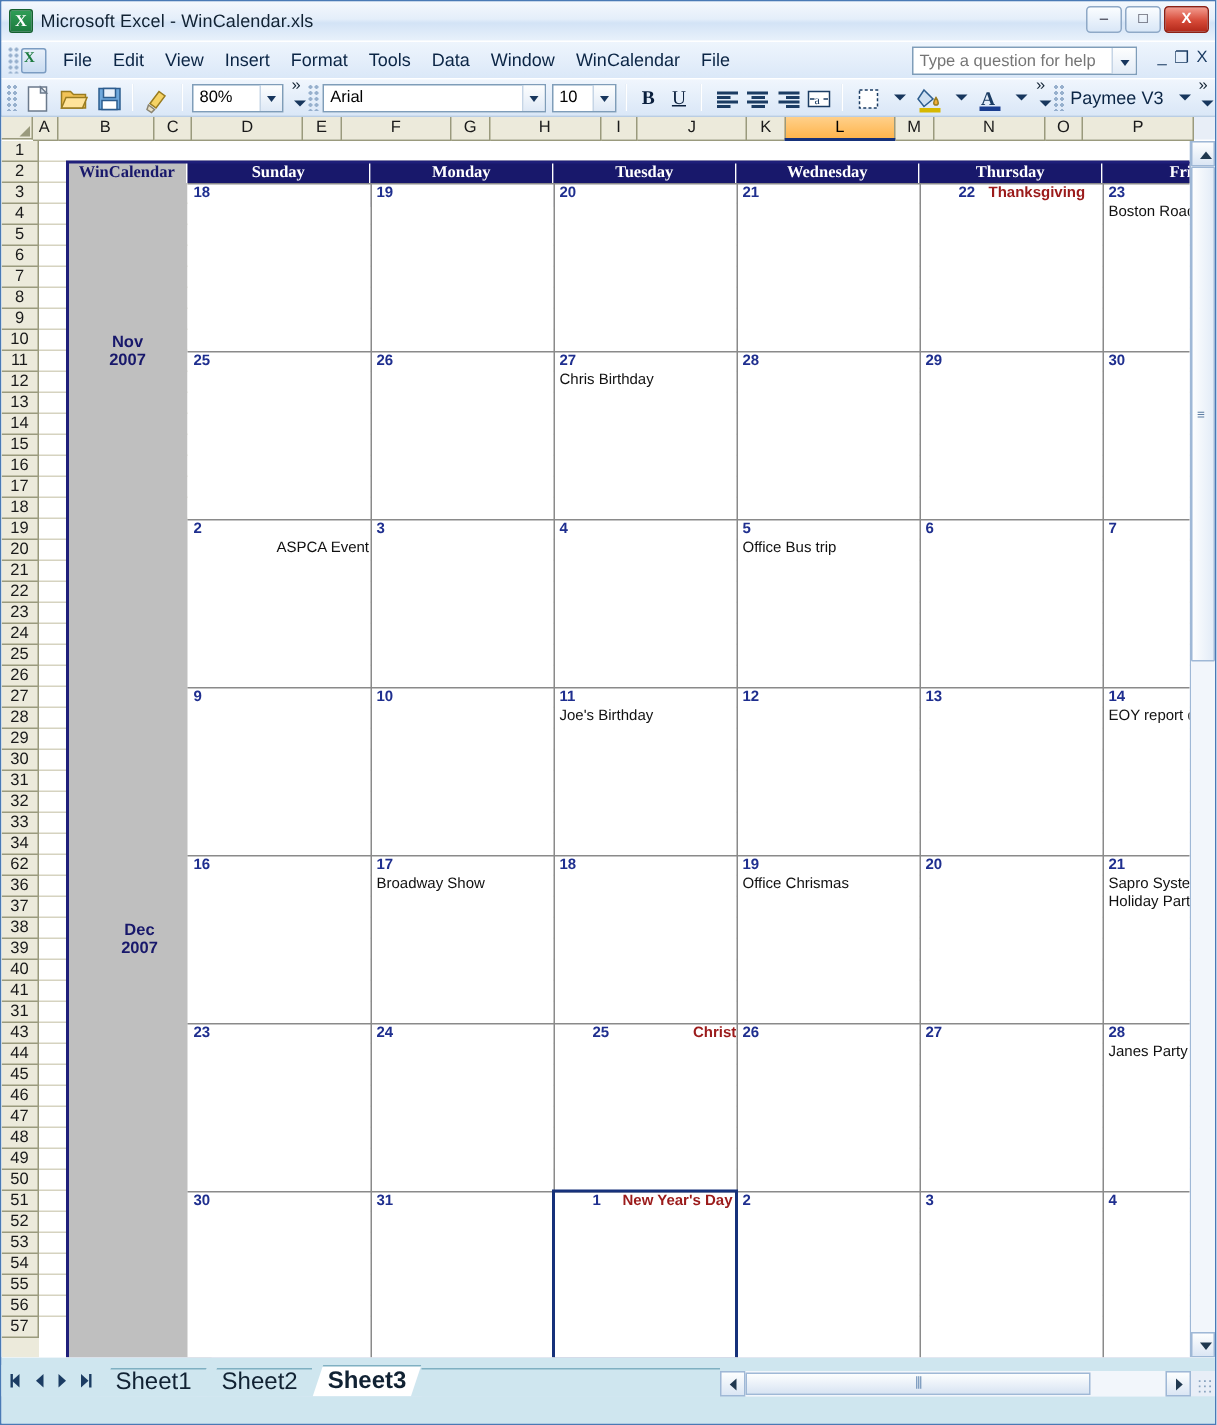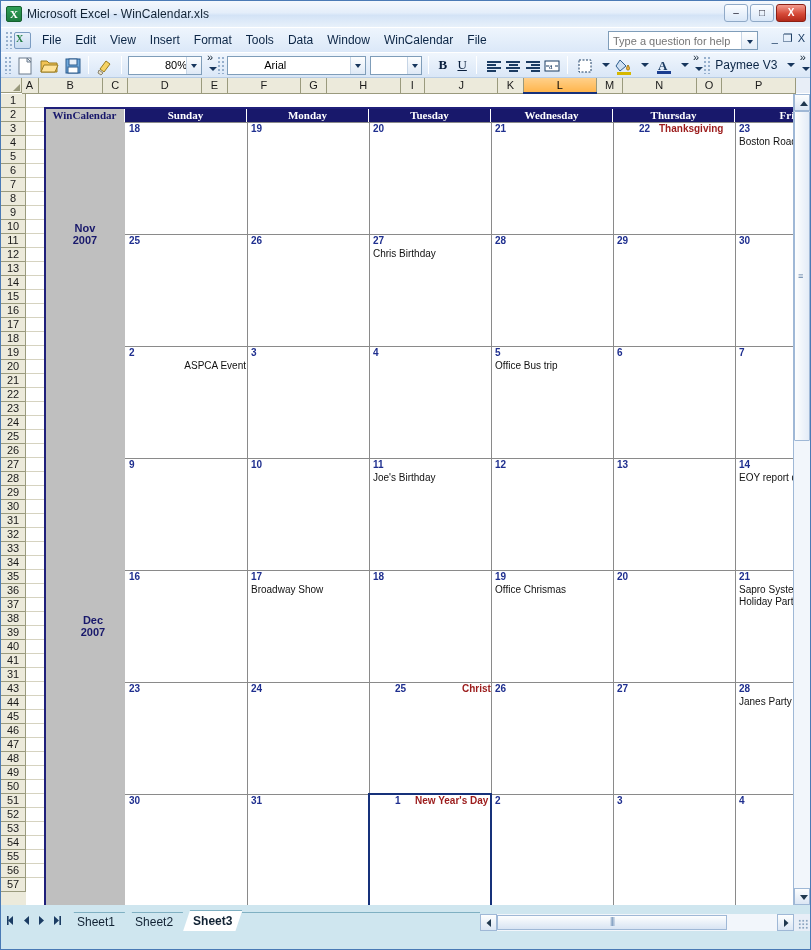--- a/index.html
+++ b/index.html
@@ -78,21 +78,21 @@
     height:26px;flex:none;display:flex;align-items:center;
     background:linear-gradient(#f0f6fd,#dae7f7);
     border-top:1px solid #fff;border-bottom:1px solid #b9cde4;padding-left:3px;
   }
   .tbtn{width:22px;height:22px;margin:0 1px;position:relative;border:1px solid transparent;border-radius:2px;}
   .sep{width:1px;height:18px;background:#b2c7e0;margin:0 4px;border-right:1px solid #fff;}
   .combo{
     height:19px;background:#fff;border:1px solid #7f9db9;display:flex;align-items:center;
     font-size:11px;color:#000;margin:0 2px;
   }
-  .combo .val{padding-left:4px;flex:1;overflow:hidden;white-space:nowrap;margin-left:32px;}
+  .combo .val{padding-left:4px;flex:1;overflow:hidden;white-space:nowrap;}
   .combo .dd{width:15px;height:17px;border-left:1px solid #c6d5e6;
     background:linear-gradient(#fdfefe,#dfe9f6);position:relative;}
   .combo .dd:after{content:"";position:absolute;left:4px;top:7px;
     border-left:3.5px solid transparent;border-right:3.5px solid transparent;border-top:4px solid #17365d;}
   .ovf{width:12px;height:22px;position:relative;margin:0 2px;}
   .ovf:before{content:"»";position:absolute;top:-3px;left:1px;font-size:11px;color:#123;}
   .ovf:after{content:"";position:absolute;left:3px;top:13px;
     border-left:4px solid transparent;border-right:4px solid transparent;border-top:4px solid #17365d;}
   .fmtb{font-size:13px;font-weight:bold;font-family:"Liberation Serif",serif;
     text-align:center;line-height:20px;color:#0a1f3d;}
@@ -165,21 +165,21 @@
   .sbtn.dn:after{content:"";position:absolute;left:5px;top:6px;border-left:4px solid transparent;border-right:4px solid transparent;border-top:5px solid #20384f;}
   .strack{flex:1;background:#f2f6fb;position:relative;}
   .sthumb{position:absolute;left:0;right:0;background:linear-gradient(90deg,#fdfefe,#e3ecf7);border:1px solid #9fb8d6;border-radius:1px;}
   .sthumb:after{content:"≡";position:absolute;left:3px;top:50%;transform:translateY(-50%);font-size:9px;color:#5c7da3;}
 
   .bottombar{height:26px;flex:none;display:flex;align-items:flex-end;background:#cfe6ef;}
   .navbtns{display:flex;align-items:center;height:21px;padding:0 3px;background:#cfe6ef;}
   .nb{width:15px;height:17px;position:relative;}
   .tabs{display:flex;align-items:flex-end;height:21px;}
   .tab{
-    height:19px;padding:0 10px;font-size:12px;color:#123;background:#cfe6ef;
+    height:19px;padding:0 10px;font-size:16px;color:#123;background:#cfe6ef;
     border-top:1px solid #7fb0c2;line-height:18px;
     clip-path:polygon(7px 0,100% 0,calc(100% - 7px) 100%,0 100%);
   }
   .tab.active{background:#fff;font-weight:bold;height:21px;line-height:20px;}
   .tabfill{flex:1;height:19px;background:#cfe6ef;border-top:1px solid #7fb0c2;}
   .hsbar{display:flex;align-items:center;height:17px;background:#e8eef7;}
   .hthumb{height:15px;background:linear-gradient(#fdfefe,#d8e4f3);border:1px solid #9fb8d6;position:relative;}
   .hthumb:after{content:"|||";position:absolute;left:50%;top:0px;transform:translateX(-50%);font-size:9px;color:#6b8db5;letter-spacing:-1px;}
   .statusbar{height:18px;flex:none;background:#cfe6ef;}
   .resz{width:16px;height:16px;position:relative;}
@@ -385,21 +385,21 @@
           <div>25</div>
           <div>26</div>
           <div>27</div>
           <div>28</div>
           <div>29</div>
           <div>30</div>
           <div>31</div>
           <div>32</div>
           <div>33</div>
           <div>34</div>
-          <div>35</div>
+          <div>62</div>
           <div>36</div>
           <div>37</div>
           <div>38</div>
           <div>39</div>
           <div>40</div>
           <div>41</div>
           <div>31</div>
           <div>43</div>
           <div>44</div>
           <div>45</div>

